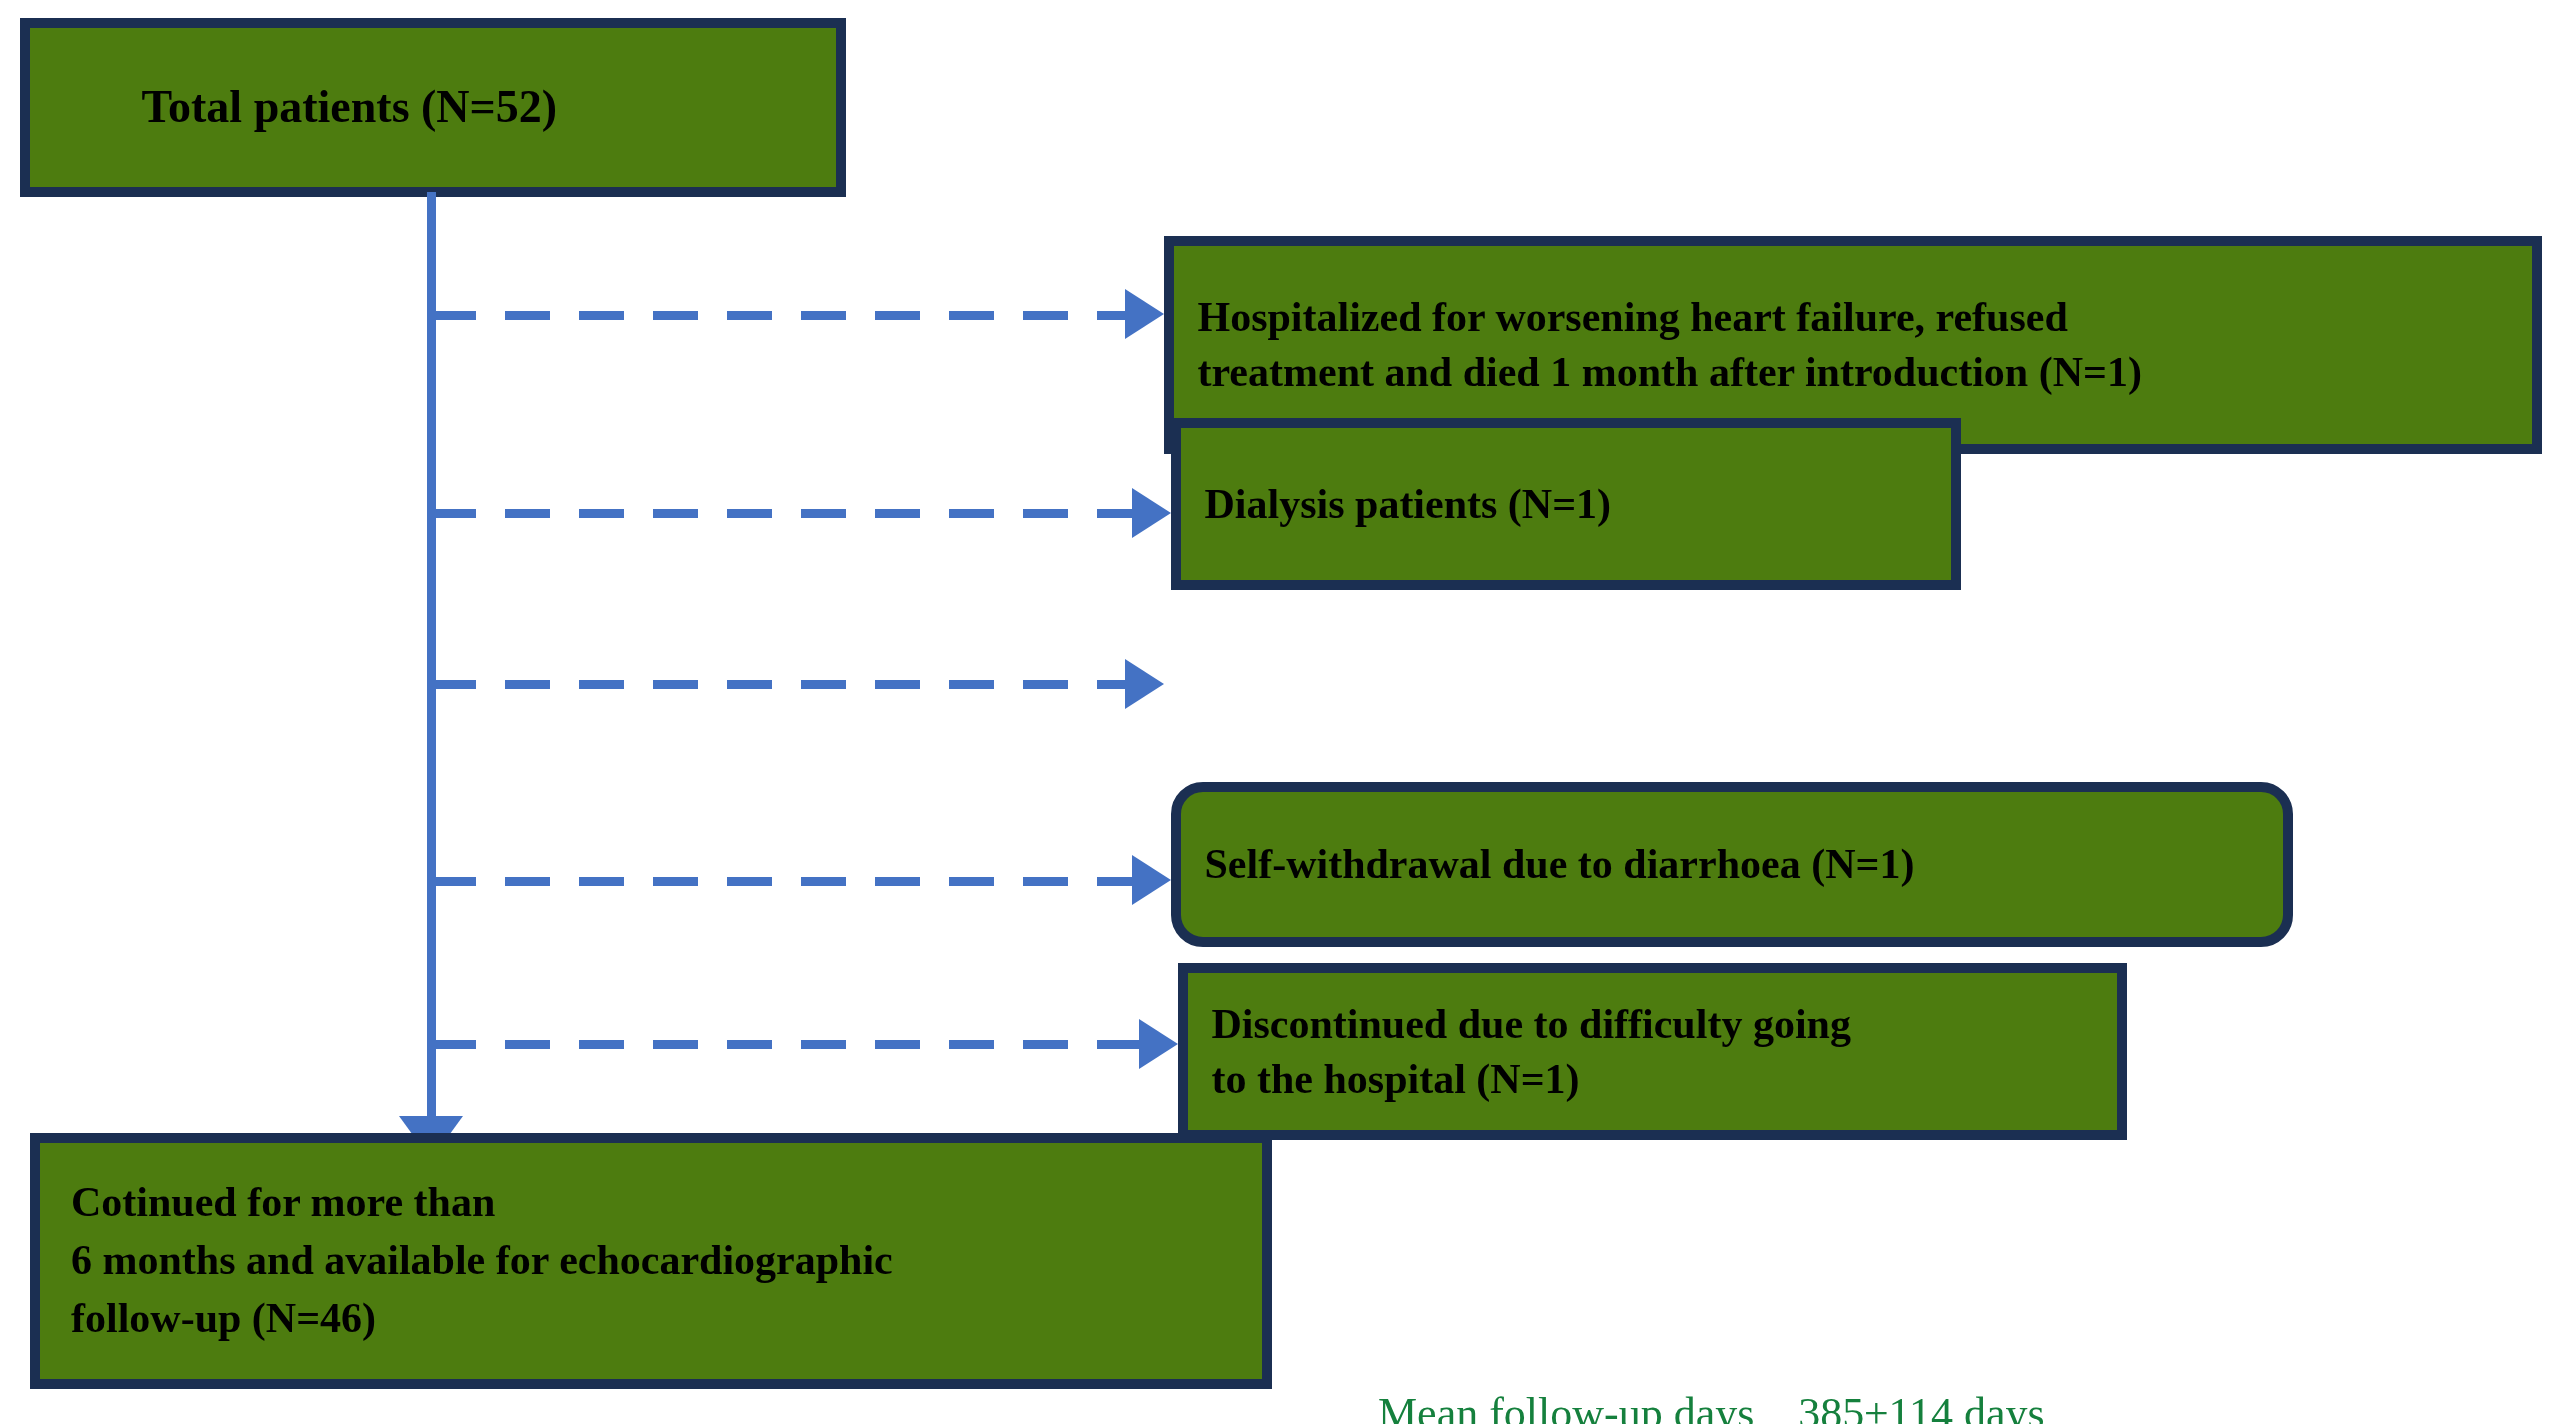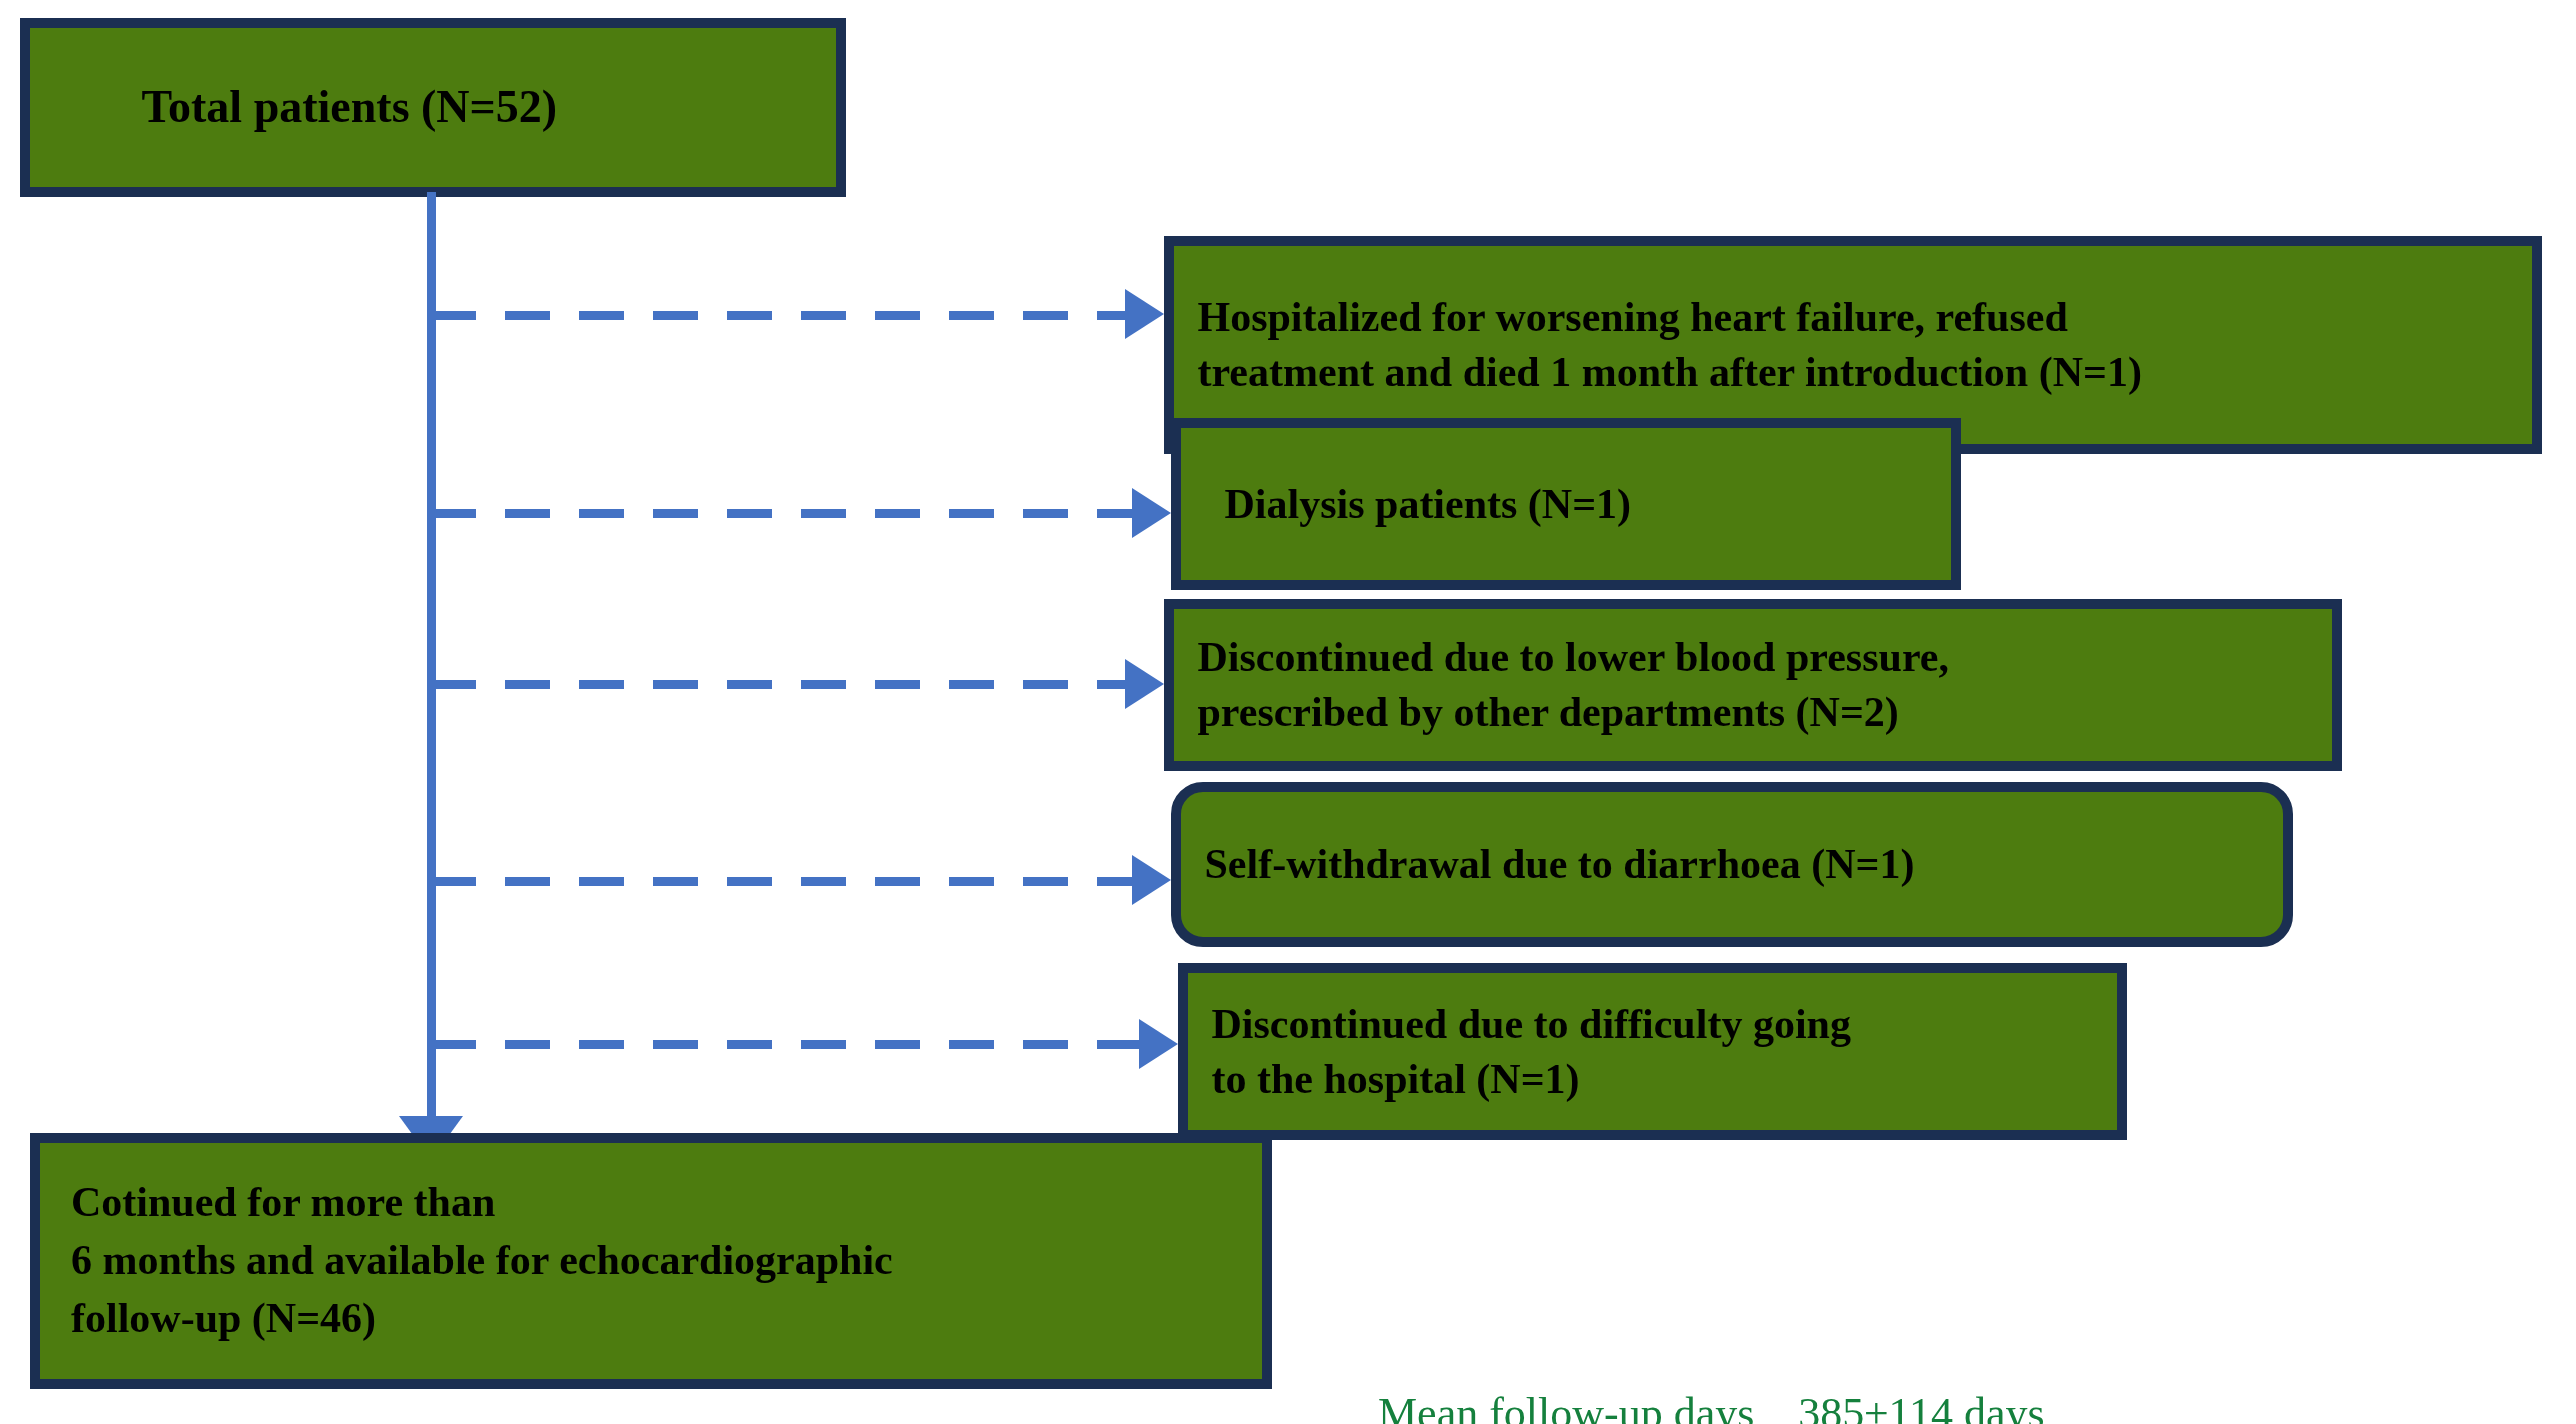--- a/index.html
+++ b/index.html
@@ -37,21 +37,21 @@
   #box-total .box-text {
     font-size: 46px;
     padding-left: 112px;
   }
   
   .excl .box-text {
     font-size: 42px;
     padding-left: 23.5px;
   }
   #box-excl-1 { left: 1164px; top: 236px;  width: 1378px; height: 218px; }
-  #box-excl-2 { left: 1171px; top: 418px;  width: 790px;  height: 172px; padding-left: 20px; }
+  #box-excl-2 { left: 1171px; top: 418px;  width: 790px;  height: 172px; }
   #box-excl-3 { left: 1164px; top: 599px;  width: 1178px; height: 172px; }
   #box-excl-4 { left: 1171px; top: 782px;  width: 1122px; height: 165px; border-radius: 32px; }
   #box-excl-5 { left: 1178px; top: 963px;  width: 949px;  height: 177px; }
   
   #box-continued {
     left: 30px; top: 1133px; width: 1242px; height: 256px;
     align-items: center;
   }
   #box-continued .box-text {
     font-size: 42px;
@@ -141,24 +141,20 @@
 
   <div class="box excl" id="box-excl-1">
     <span class="box-text">Hospitalized for worsening heart failure, refused
 treatment and died  1 month after introduction (N=1)</span>
   </div>
 
   <div class="box excl" id="box-excl-2">
     <span class="box-text">Dialysis patients (N=1)</span>
   </div>
 
-  <div class="box excl" id="box-excl-3">
-    <span class="box-text">Discontinued due to lower blood pressure,
-prescribed by other departments  (N=2)</span>
-  </div>
 
   <div class="box excl" id="box-excl-4">
     <span class="box-text">Self-withdrawal due to  diarrhoea (N=1)</span>
   </div>
 
   <div class="box excl" id="box-excl-5">
     <span class="box-text">Discontinued due to  difficulty going
 to the hospital (N=1)</span>
   </div>
 

